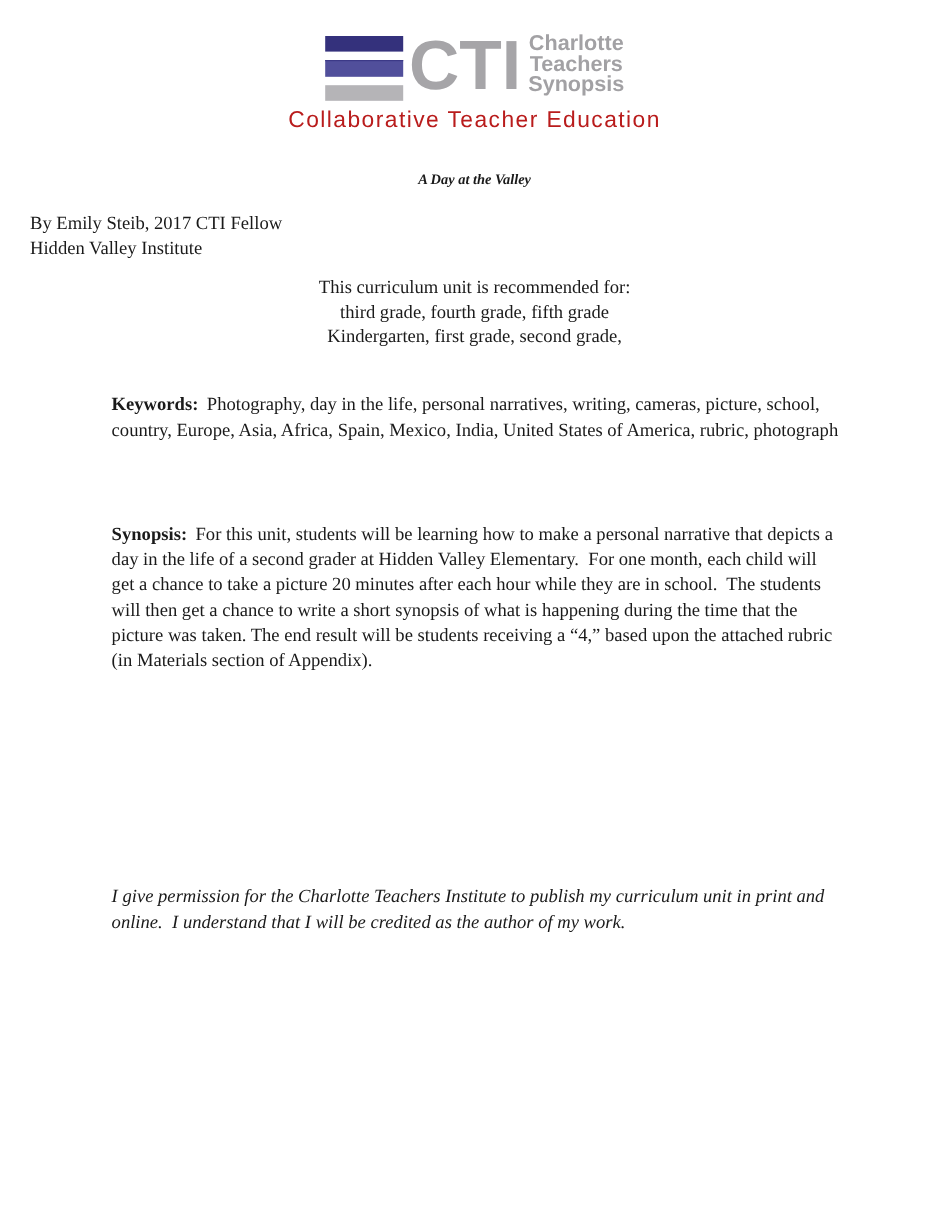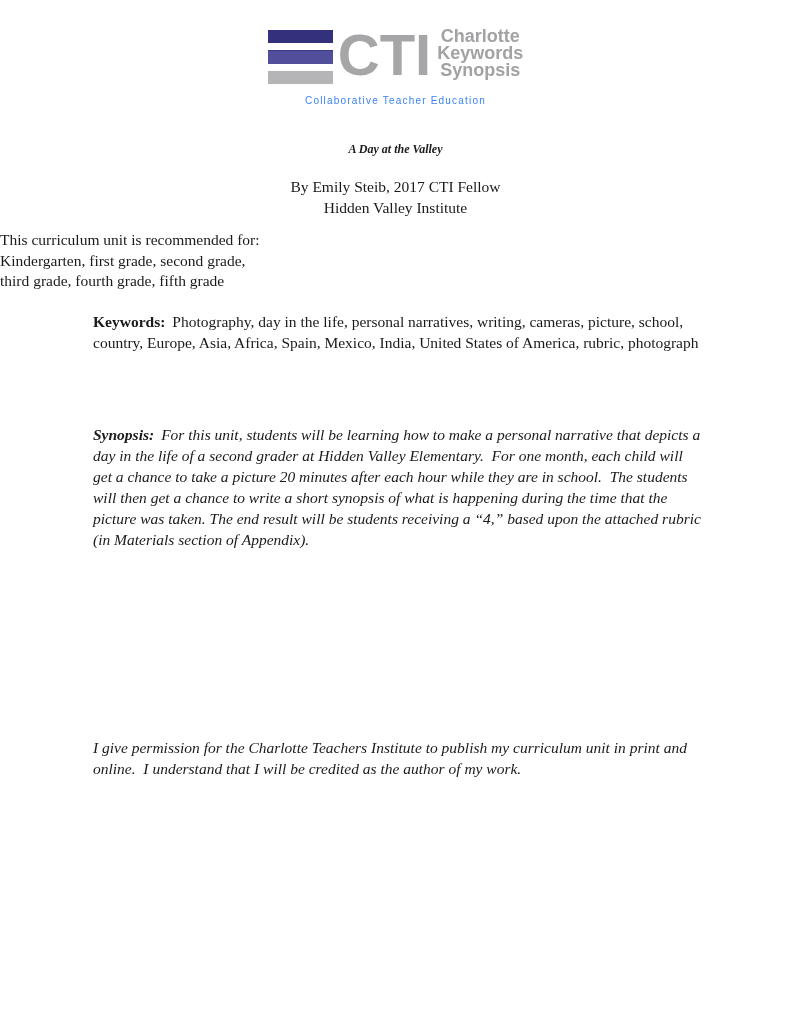--- a/index.html
+++ b/index.html
@@ -59,23 +59,23 @@
     font-family: "Liberation Sans", sans-serif;
     font-weight: bold;
     font-size: 18px;
     line-height: 17px;
     color: #a2a1a4;
     text-align: center;
     padding-top: 2px;
   }
   .logo-tagline {
     font-family: "Liberation Sans", sans-serif;
-    font-size: 10px;
+    font-size: 19px;
     letter-spacing: 1.2px;
-    color: #3b82f6;
+    color: #b91c1c;
     margin-top: 6px;
   }
 
   
   .title {
     position: absolute;
     top: 139px;
     left: 0;
     right: 0;
     margin: 0;
@@ -83,42 +83,43 @@
     font-size: 12px;
     font-weight: bold;
     font-style: italic;
     line-height: 21px;
   }
   .byline {
     position: absolute;
     top: 176px;
     left: 0;
     right: 0;
-    text-align: center;
+    text-align: left;
+    padding-left: 25px;
   }
   .recommended {
     position: absolute;
     top: 230px;
     left: 0;
     right: 0;
-    text-align: left;
+    text-align: center;
     line-height: 20.5px;
   }
 
   
   .para {
     position: absolute;
     left: 93px;
     right: 90px;
     margin: 0;
     white-space: pre-wrap;
   }
-  .keywords  { top: 311px; }
+  .keywords  { top: 327px; }
   .teaching  { top: 397px; }
-  .synopsis  { top: 424px; font-style: italic; }
+  .synopsis  { top: 435px; }
   .label {
     font-weight: bold;
     margin-right: 7px;
   }
   .teaching .label { margin-right: 4px; }
   .link {
     color: #2525cd;
     text-decoration: underline;
     cursor: pointer;
   }
@@ -143,38 +144,38 @@
   <div class="logo">
     <div class="logo-row">
       <div class="logo-bars">
         <div class="bar bar-top"></div>
         <div class="bar bar-mid"></div>
         <div class="bar bar-gray"></div>
       </div>
       <div class="logo-acronym">CTI</div>
       <div class="logo-name">
         <div>Charlotte</div>
-        <div>Keywords</div>
+        <div>Teachers</div>
         <div>Synopsis</div>
       </div>
     </div>
     <div class="logo-tagline">Collaborative Teacher Education</div>
   </div>
 
   <h1 class="title">A Day at the Valley</h1>
 
   <div class="byline">
     <div>By Emily Steib, 2017 CTI Fellow</div>
     <div>Hidden Valley Institute</div>
   </div>
 
   <div class="recommended">
     <div>This curriculum unit is recommended for:</div>
+    <div>third grade, fourth grade, fifth grade</div>
     <div>Kindergarten, first grade, second grade,</div>
-    <div>third grade, fourth grade, fifth grade</div>
   </div>
 
   <p class="para keywords"><span class="label">Keywords:</span><span>Photography, day in the life, personal narratives, writing, cameras, picture, school, country, Europe, Asia, Africa, Spain, Mexico, India, United States of America, rubric, photograph</span></p>
 
 
   <p class="para synopsis"><span class="label">Synopsis:</span><span>For this unit, students will be learning how to make a personal narrative that depicts a day in the life of a second grader at Hidden Valley Elementary.  For one month, each child will get a chance to take a picture 20 minutes after each hour while they are in school.  The students will then get a chance to write a short synopsis of what is happening during the time that the picture was taken. The end result will be students receiving a “4,” based upon the attached rubric (in Materials section of Appendix).</span></p>
 
   <p class="statement s2">I give permission for the Charlotte Teachers Institute to publish my curriculum unit in print and online.  I understand that I will be credited as the author of my work.</p>
 
 </div>

